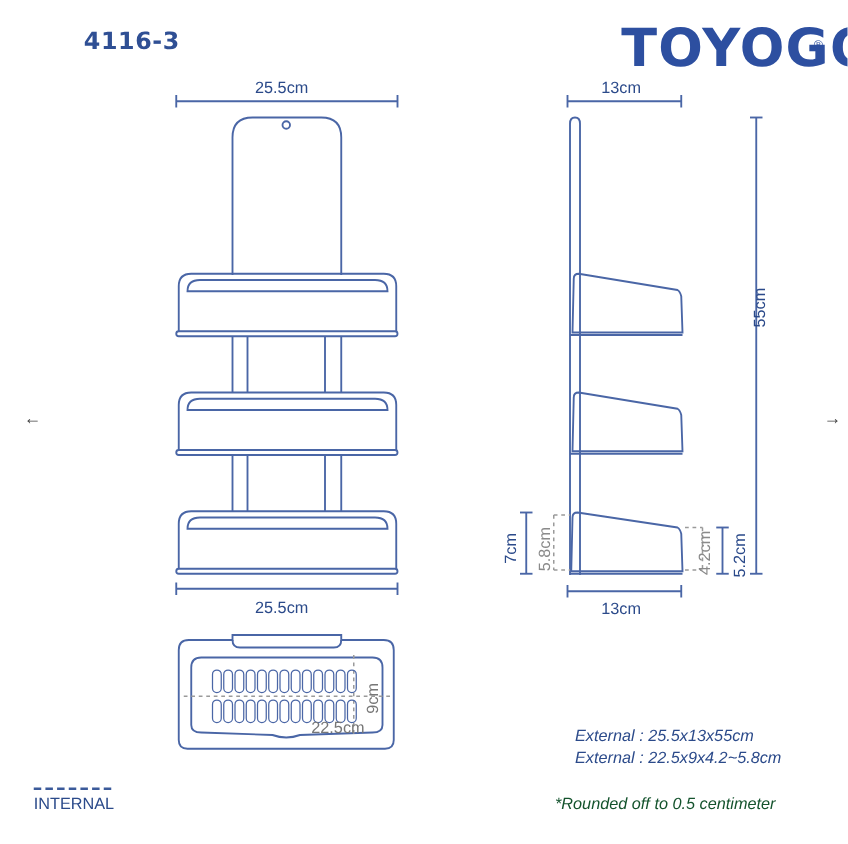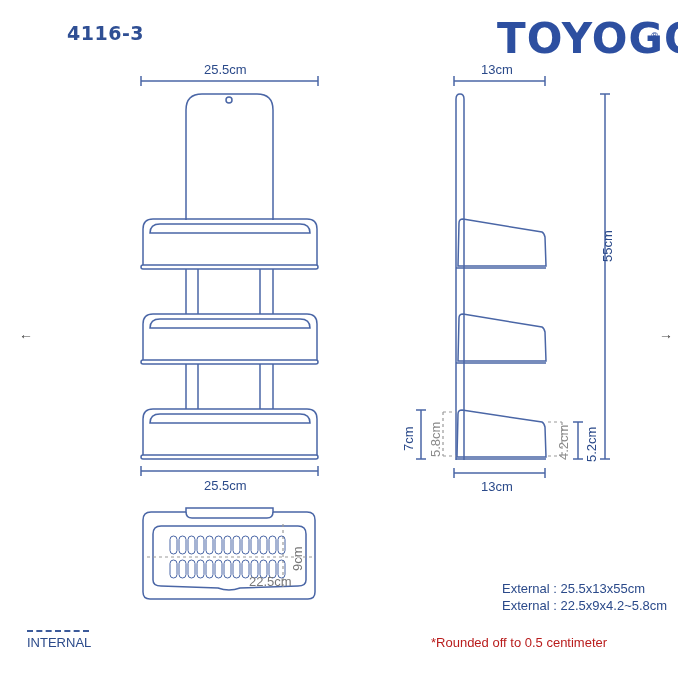--- a/index.html
+++ b/index.html
@@ -2,22 +2,22 @@
 <html><head>
 <meta charset="utf-8">
 <style>
   html,body{margin:0;padding:0;background:#ffffff;}
   body{width:678px;height:675px;position:relative;overflow:hidden;font-family:"Liberation Sans",sans-serif;color:#2b4a8a;}
   .abs{position:absolute;}
   .model{left:27px;top:22px;font-size:19px;font-weight:bold;color:#2f4f94;font-family:"DejaVu Sans",sans-serif;letter-spacing:0.5px;margin-left:40px;}
   .brand{left:497px;top:14px;font-size:42px;font-weight:bold;color:#2d4fa0;font-family:"DejaVu Sans",sans-serif;letter-spacing:1px;}
   .reg{left:651px;top:31px;font-size:10px;color:#2d4fa0;}
   .dim{font-size:13px;color:#2b4a8a;}
-  .spec{left:502px;font-size:13px;color:#2b4a8a;}
-  .note{left:431px;top:635px;font-size:13px;color:#b91c1c;}
+  .spec{left:460px;font-size:13px;color:#2b4a8a;font-style:italic;}
+  .note{left:444px;top:635px;font-size:13px;font-style:italic;color:#14532d;}
   .legend-line{left:27px;top:630px;width:62px;border-top:2px dashed #3b5a9a;}
   .legend-label{left:27px;top:635px;font-size:13px;color:#2b4a8a;text-align:right;}
   .nav{font-size:14px;color:#444;cursor:pointer;}
   svg{position:absolute;left:0;top:0;}
 </style>
 </head>
 <body>
 
 <svg width="678" height="675" viewBox="0 0 678 675">
   <g fill="none" stroke="#4a66a6" stroke-width="1.5">

